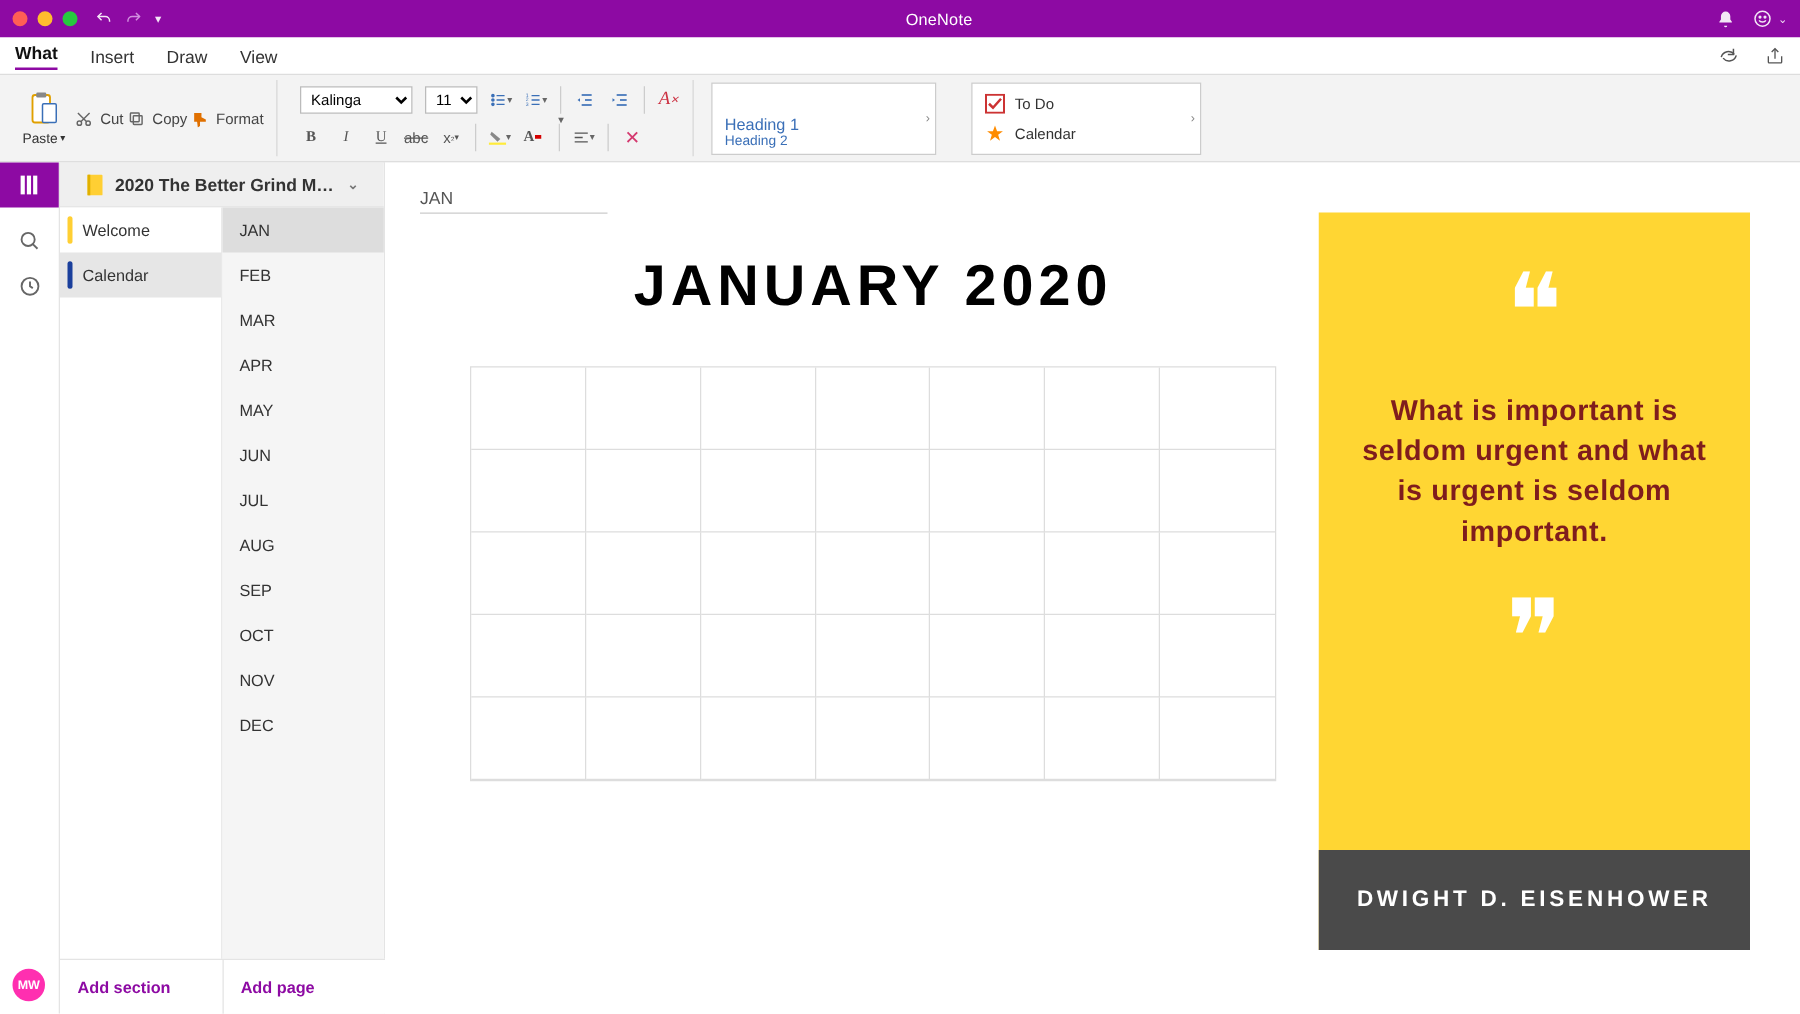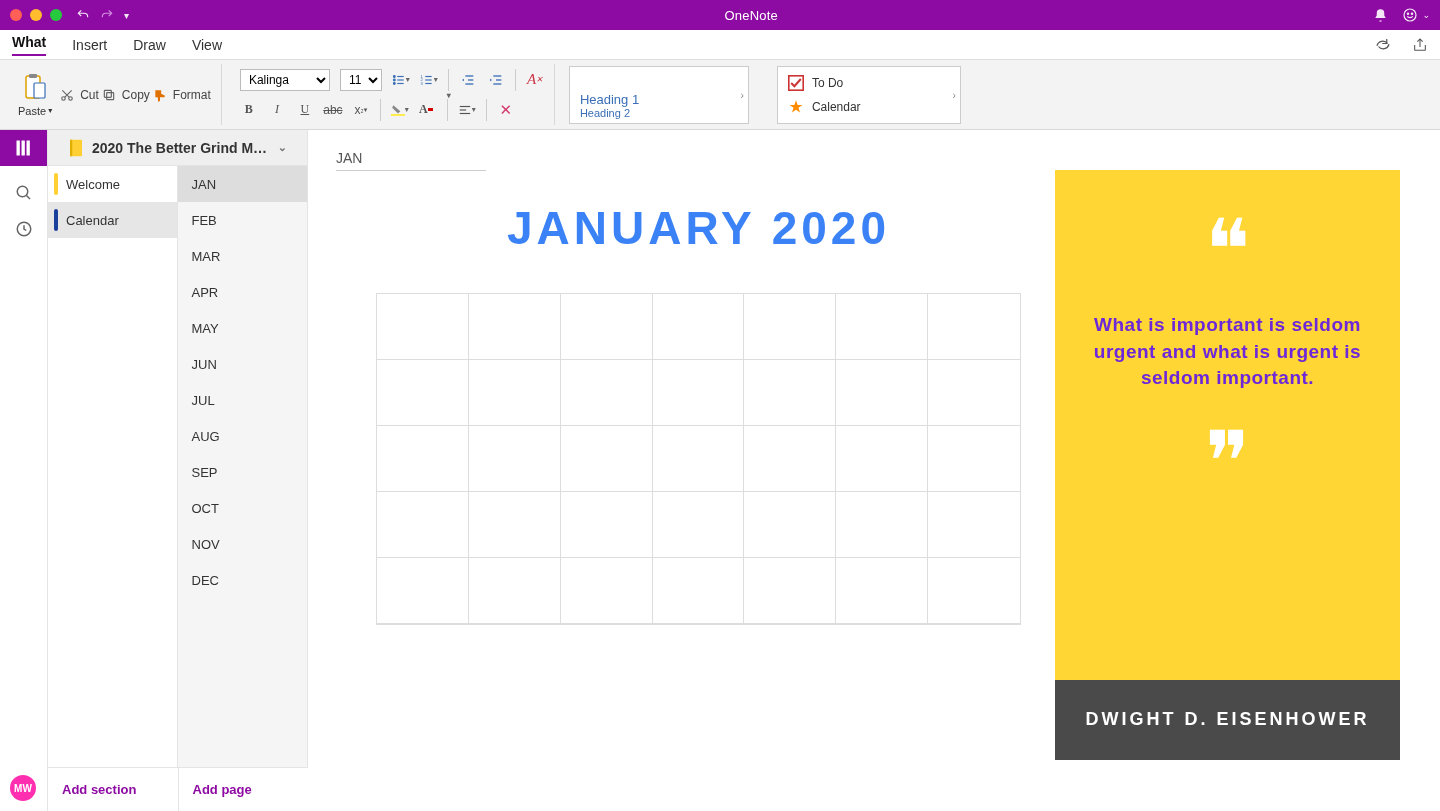--- a/index.html
+++ b/index.html
@@ -42,28 +42,28 @@
   .page-col { width:130px; background:#f5f5f5; display:flex; flex-direction:column; }
   .page-item { height:36px; display:flex; align-items:center; padding:0 14px; font-size:13px; cursor:pointer;}
   .page-item.active { background:#ddd; }
   .bottom-bar { position:absolute; bottom:0; left:48px; height:44px; width:260px; display:flex; border-top:1px solid #e4e4e4; background:#fff;}
   .bottom-bar div { flex:1; display:flex; align-items:center; padding:0 14px; color:#8d0aa3; font-weight:600; font-size:13px; border-right:1px solid #e4e4e4; cursor:pointer;}
   .bottom-bar div:last-child{border-right:none;}
   .avatar { position:absolute; left:10px; bottom:10px; width:26px; height:26px; border-radius:50%; background:#ff2fb0; color:#fff; font-size:10px; font-weight:700; display:flex; align-items:center; justify-content:center;}
   .canvas { flex:1; background:#fff; position:relative; padding: 18px 28px; overflow:hidden;}
   .pg-title-input { font-size:14px; color:#555; border:none; border-bottom:1px solid #ccc; padding:2px 0 4px; width:150px; outline:none;}
   .cal { margin-top: 30px; width: 645px; }
-  .cal-title { font-family: "Arial Black", Arial, sans-serif; font-size: 46px; font-weight: 900; letter-spacing: 4px; color:#3b82f6; text-align:center; margin-bottom: 38px; }
+  .cal-title { font-family: "Arial Black", Arial, sans-serif; font-size: 46px; font-weight: 900; letter-spacing: 4px; color:#000000; text-align:center; margin-bottom: 38px; }
   .cal-days { display:grid; grid-template-columns: repeat(7,1fr); text-align:center; font-size:13px; letter-spacing:1px; color:#555; margin-bottom:8px;}
   .cal-grid { display:grid; grid-template-columns: repeat(7,1fr); grid-template-rows: repeat(5, 66px); border:1px solid #ddd;}
   .cal-grid div { border-right:1px solid #ddd; border-bottom:1px solid #ddd;}
   .cal-grid div:nth-child(7n){border-right:none;}
   .quote-card { position:absolute; top: 40px; right: 40px; width: 345px; height: 590px; background:#ffd633; display:flex; flex-direction:column; align-items:center; padding: 60px 28px 0; text-align:center;}
   .qmark { font-family: Georgia, serif; font-size: 84px; color:#fff; line-height:.5;}
-  .qtext { color:#6d28d9; font-weight:800; font-size: 19px; line-height:1.4; margin-top: 40px; letter-spacing:.5px;}
+  .qtext { color:#7f1d1d; font-weight:800; font-size: 23px; line-height:1.4; margin-top: 40px; letter-spacing:.5px;}
   .qend { font-family: Georgia, serif; font-size: 84px; color:#fff; line-height:.5; margin-top:50px;}
   .qauthor { position:absolute; bottom:0; left:0; right:0; height:80px; background:#4a4a4a; color:#fff; font-weight:800; letter-spacing:3px; font-size:18px; display:flex; align-items:center; justify-content:center; text-align:center; line-height:1.4;}
   svg { display:block; }
 </style>
 </head>
 <body>
 
 <div class="titlebar">
   <div class="traffic">
     <span class="tl-red"></span>

